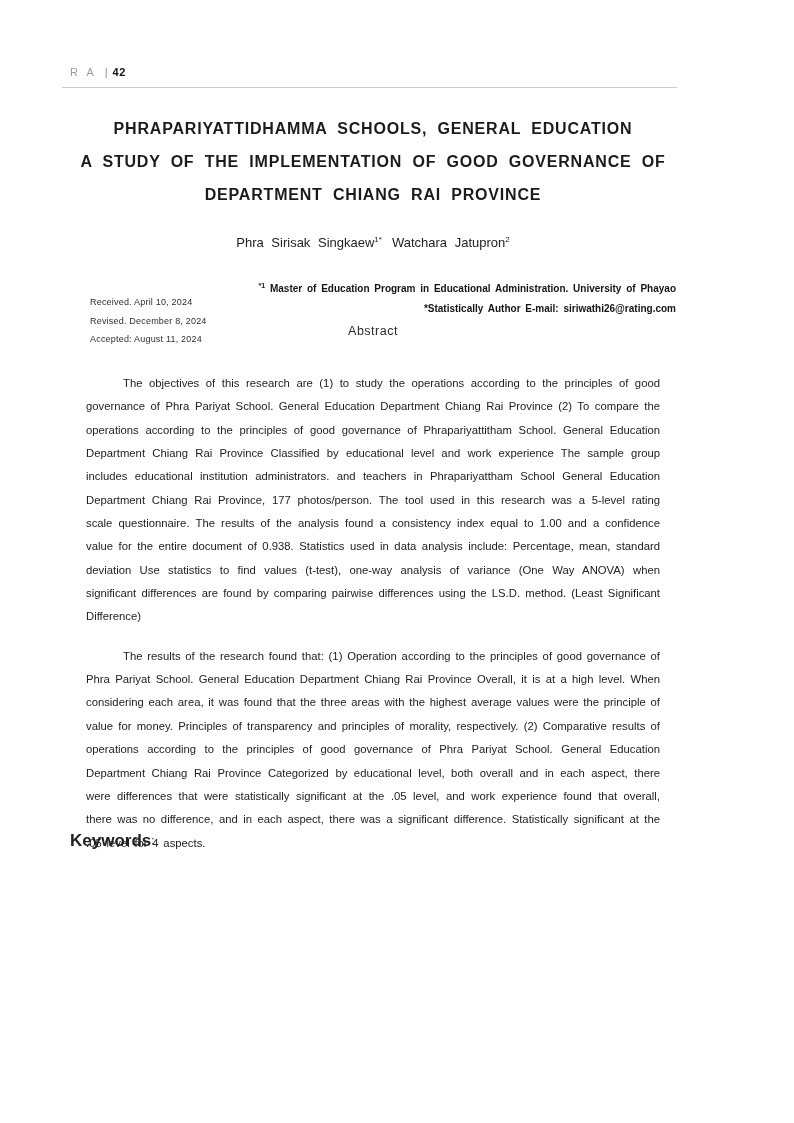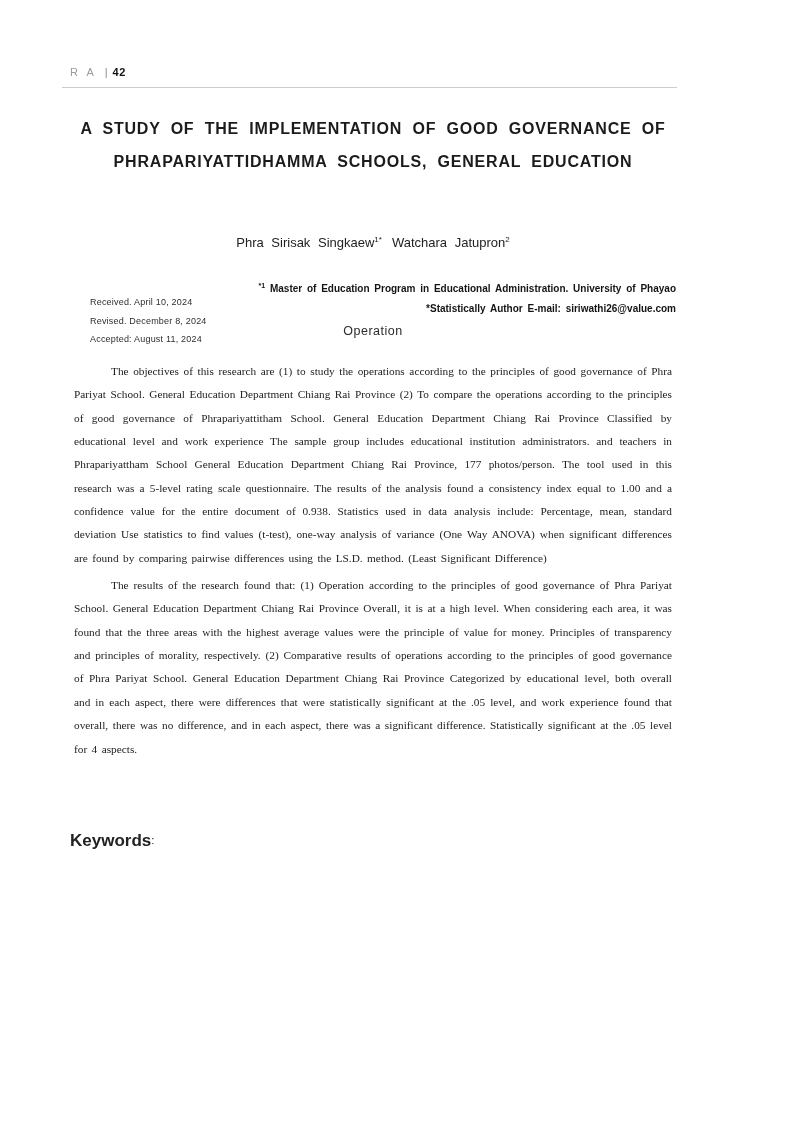--- a/index.html
+++ b/index.html
@@ -101,21 +101,21 @@
     position: absolute;
     left: 70px;
     top: 356px;
     width: 606px;
     font-size: 11.3px;
     line-height: 23.35px;
     text-align: justify;
     word-spacing: 1.6px;
     color: #222;
   }
-  .abstract-body p { text-indent: 37px; margin: 4px; font-family: Liberation Serif, serif; }
+  .abstract-body p { text-indent: 37px; margin: 16px; }
   
   .keywords-row {
     position: absolute;
     left: 70px;
     top: 829px;
     width: 606px;
     display: flex;
     align-items: flex-start;
     font-size: 11.3px;
     line-height: 23.3px;
@@ -130,46 +130,47 @@
 
 <div class="page">
 
   <div class="running-header">
     <span class="journal-abbrev">R A</span><span class="header-sep">|</span><span class="page-number">42</span>
   </div>
 
   <div class="header-rule"></div>
 
   <div class="paper-title">
+    <div>PHRAPARIYATTIDHAMMA SCHOOLS, GENERAL EDUCATION</div>
     <div>A STUDY OF THE IMPLEMENTATION OF GOOD GOVERNANCE OF</div>
-    <div>PHRAPARIYATTIDHAMMA SCHOOLS, GENERAL EDUCATION</div>
+    <div>DEPARTMENT CHIANG RAI PROVINCE</div>
   </div>
 
   <div class="authors-line">
     <span>Phra Sirisak Singkaew</span><sup>1*</sup><span class="author-gap"></span><span>Watchara Jatupron</span><sup>2</sup>
   </div>
 
   <div class="affiliation-block">
     <div>
       <sup>*1</sup>
       <span>Master of Education Program in Educational Administration. University of Phayao</span>
     </div>
     <div>
       <span>*Statistically Author</span>
-      <span>E-mail: siriwathi26@value.com</span>
+      <span>E-mail: siriwathi26@rating.com</span>
     </div>
   </div>
 
   <div class="dates-block">
     <div>Received. April 10, 2024</div>
     <div>Revised. December 8, 2024</div>
     <div>Accepted: August 11, 2024</div>
   </div>
 
-  <div class="abstract-heading">Operation</div>
+  <div class="abstract-heading">Abstract</div>
 
   <div class="abstract-body">
     <p>The objectives of this research are (1) to study the operations according to the principles of good governance of Phra Pariyat School. General Education Department Chiang Rai Province (2) To compare the operations according to the principles of good governance of Phrapariyattitham School. General Education Department Chiang Rai Province Classified by educational level and work experience The sample group includes educational institution administrators. and teachers in Phrapariyattham School General Education Department Chiang Rai Province, 177 photos/person. The tool used in this research was a 5-level rating scale questionnaire. The results of the analysis found a consistency index equal to 1.00 and a confidence value for the entire document of 0.938. Statistics used in data analysis include: Percentage, mean, standard deviation Use statistics to find values (t-test), one-way analysis of variance (One Way ANOVA) when significant differences are found by comparing pairwise differences using the LS.D. method. (Least Significant Difference)</p>
     <p>The results of the research found that: (1) Operation according to the principles of good governance of Phra Pariyat School. General Education Department Chiang Rai Province Overall, it is at a high level. When considering each area, it was found that the three areas with the highest average values were the principle of value for money. Principles of transparency and principles of morality, respectively. (2) Comparative results of operations according to the principles of good governance of Phra Pariyat School. General Education Department Chiang Rai Province Categorized by educational level, both overall and in each aspect, there were differences that were statistically significant at the .05 level, and work experience found that overall, there was no difference, and in each aspect, there was a significant difference. Statistically significant at the .05 level for 4 aspects.</p>
   </div>
 
   <div class="keywords-row">
     <span class="keywords-label">Keywords</span>
     <span class="keywords-sep">:</span>
   </div>

